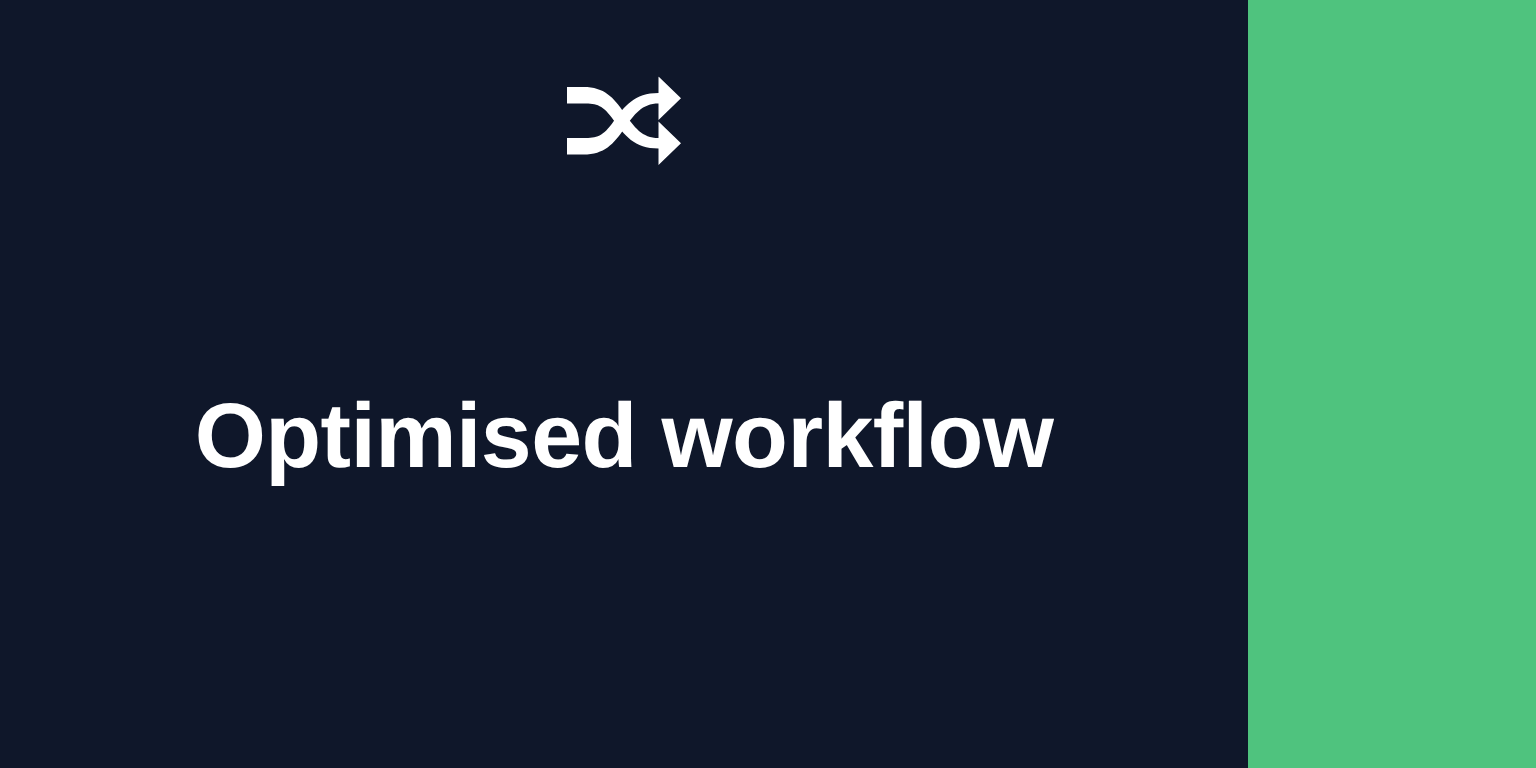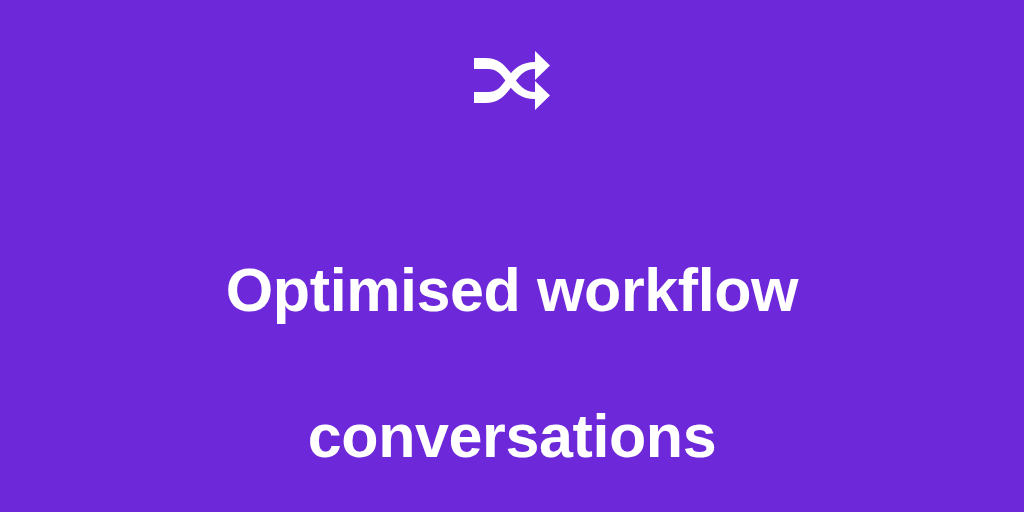--- a/index.html
+++ b/index.html
@@ -10,23 +10,23 @@
   body {
     width: 1024px;
     height: 512px;
     overflow: hidden;
     font-family: "Liberation Sans", sans-serif;
     background: #4FC37E;
   }
   .card {
     position: relative;
     box-sizing: border-box;
-    width: 1024px;
+    width: 832px;
     height: 512px;
-    background: #6d28d9;
+    background: #0f172a;
     display: flex;
     flex-direction: column;
     align-items: center;
   }
   .icon-wrap {
     position: absolute;
     left: 0;
     right: 0;
     top: 46px;
     height: 70px;
@@ -75,16 +75,15 @@
 
         <path d="M1 36 L1 47 L12 47 C26 47 32 40 39 30 C46 20 51 13 62 13 L62 24 L77 9.5 L62 -5 L62 6 C46 6 39 15 32 25 C25 35 21 36 12 36 Z" fill="#FFFFFF" transform="translate(0,5)"></path>
 
         <path d="M1 13 L1 2 L12 2 C26 2 32 9 39 19 C46 29 51 36 62 36 L62 25 L77 39.5 L62 54 L62 43 C46 43 39 34 32 24 C25 14 21 13 12 13 Z" fill="#FFFFFF" transform="translate(0,5)"></path>
       </svg>
     </span>
   </div>
 
   <h1 class="headline">
     <span class="headline-line">Optimised workflow</span>
-    <span class="headline-line">conversations</span>
   </h1>
 
 </div>
 
 </body></html>

